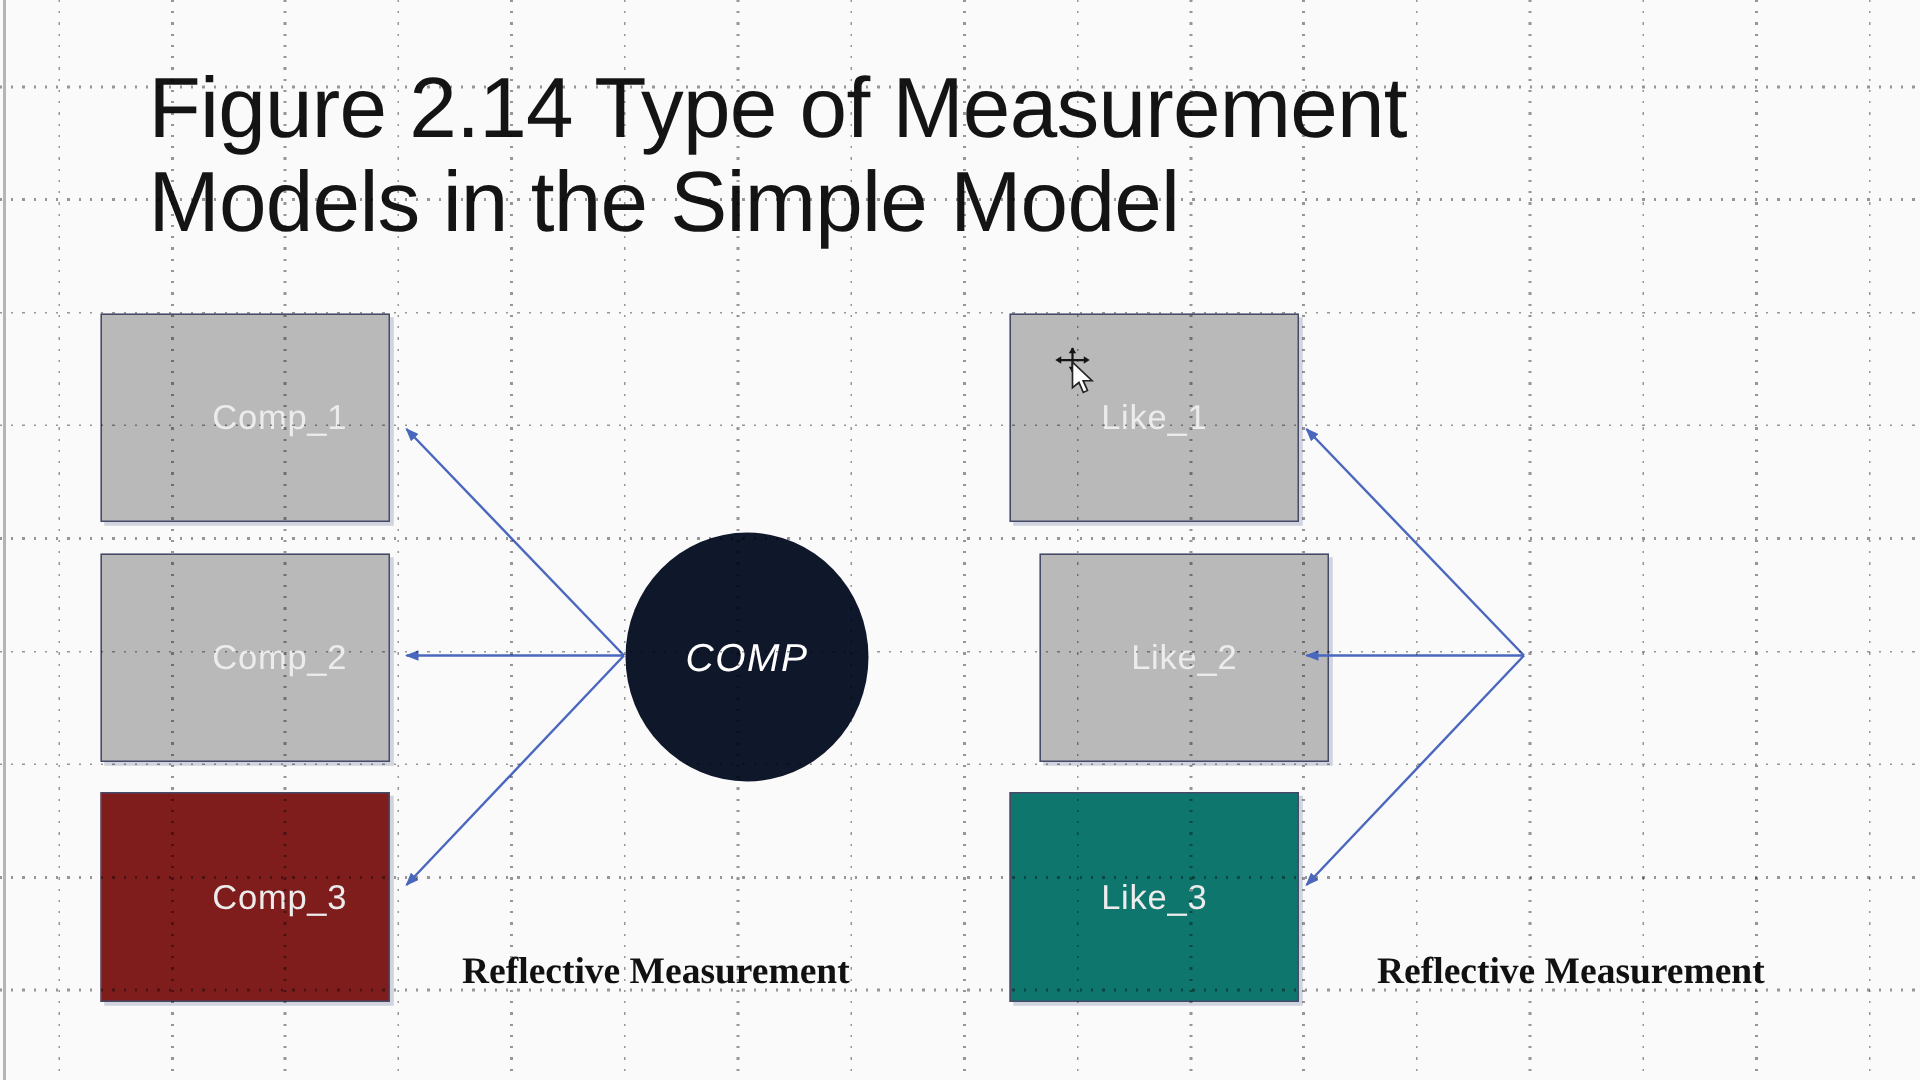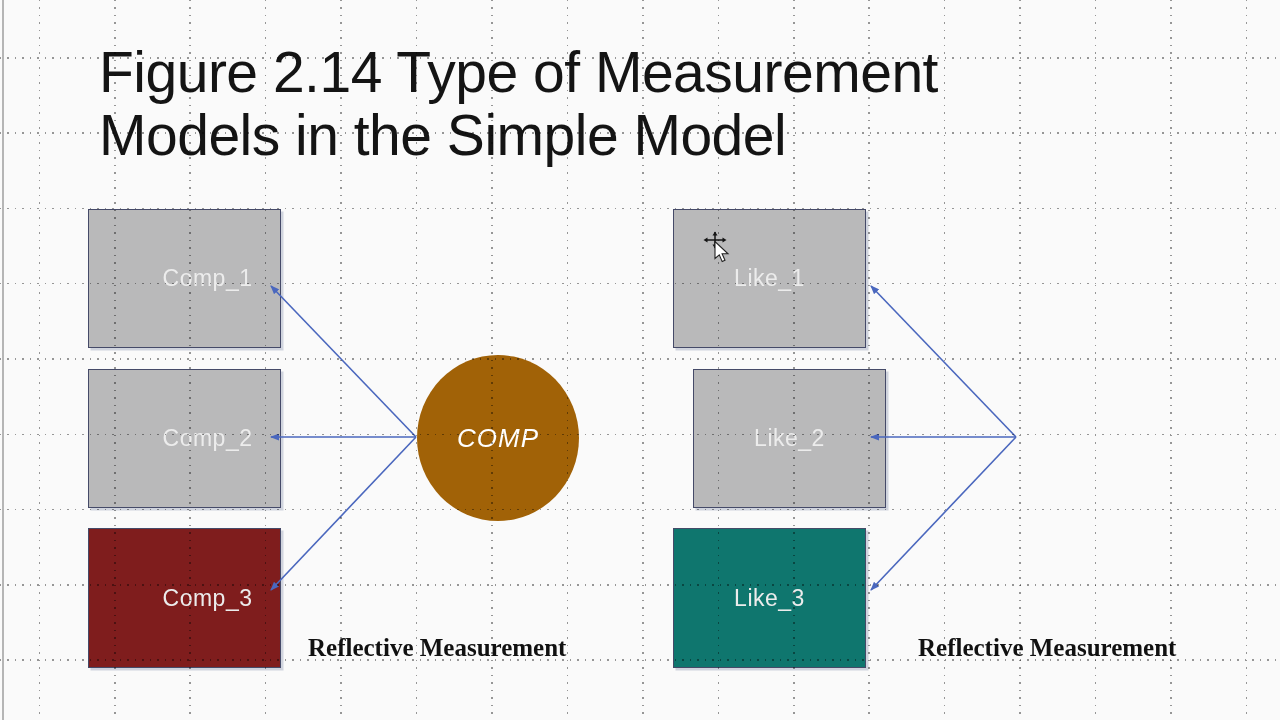--- a/index.html
+++ b/index.html
@@ -27,21 +27,21 @@
   
   .indicator{
     position:absolute;width:193px;height:139px;z-index:2;
     background:#b9b9ba;
     border:1.4px solid #454a68;
     box-shadow:2.5px 2.5px 0 rgba(130,140,170,.35);
     display:flex;align-items:center;justify-content:center;
     box-sizing:border-box;
   }
   .indicator span{font-size:23px;color:#ececec;letter-spacing:.5px;font-weight:400;}
-  .b-left{left:88px;padding-left:46px;}  .b-right{left:673px;}
+  .b-left{left:67px;padding-left:46px;}  .b-right{left:673px;}
   .row1{top:209px;} .row2{top:369px;} .row3{top:528px;height:140px;}
   
   .construct{
     position:absolute;width:162px;height:166px;border-radius:50%;z-index:2;
     background:#4470bd;
     display:flex;align-items:center;justify-content:center;
   }
   .construct span{font-size:26px;color:#ffffff;font-style:italic;letter-spacing:1px;}
   #construct-comp{left:417px;top:355px;}
   #construct-like{left:1016px;top:354px;}
@@ -73,21 +73,21 @@
 
   <div class="indicator b-left row1" style="background: rgb(185, 185, 186);">
     <span>Comp_1</span>
   </div>
   <div class="indicator b-left row2" style="background: rgb(185, 185, 186);">
     <span>Comp_2</span>
   </div>
   <div class="indicator b-left row3" style="background: #7f1d1d;">
     <span>Comp_3</span>
   </div>
-  <div class="construct" id="construct-comp" style="background: #a16207;">
+  <div class="construct" id="construct-comp" style="background: #0f172a;">
     <span>COMP</span>
   </div>
   <div class="caption" id="caption-left">Reflective Measurement</div>
 
   <div class="indicator b-right row1" style="background: rgb(185, 185, 186); justify-content: center;">
     <span>Like_1</span>
   </div>
   <div class="indicator b-right row2" style="background: rgb(185, 185, 186); margin-left: 20px;">
     <span>Like_2</span>
   </div>

